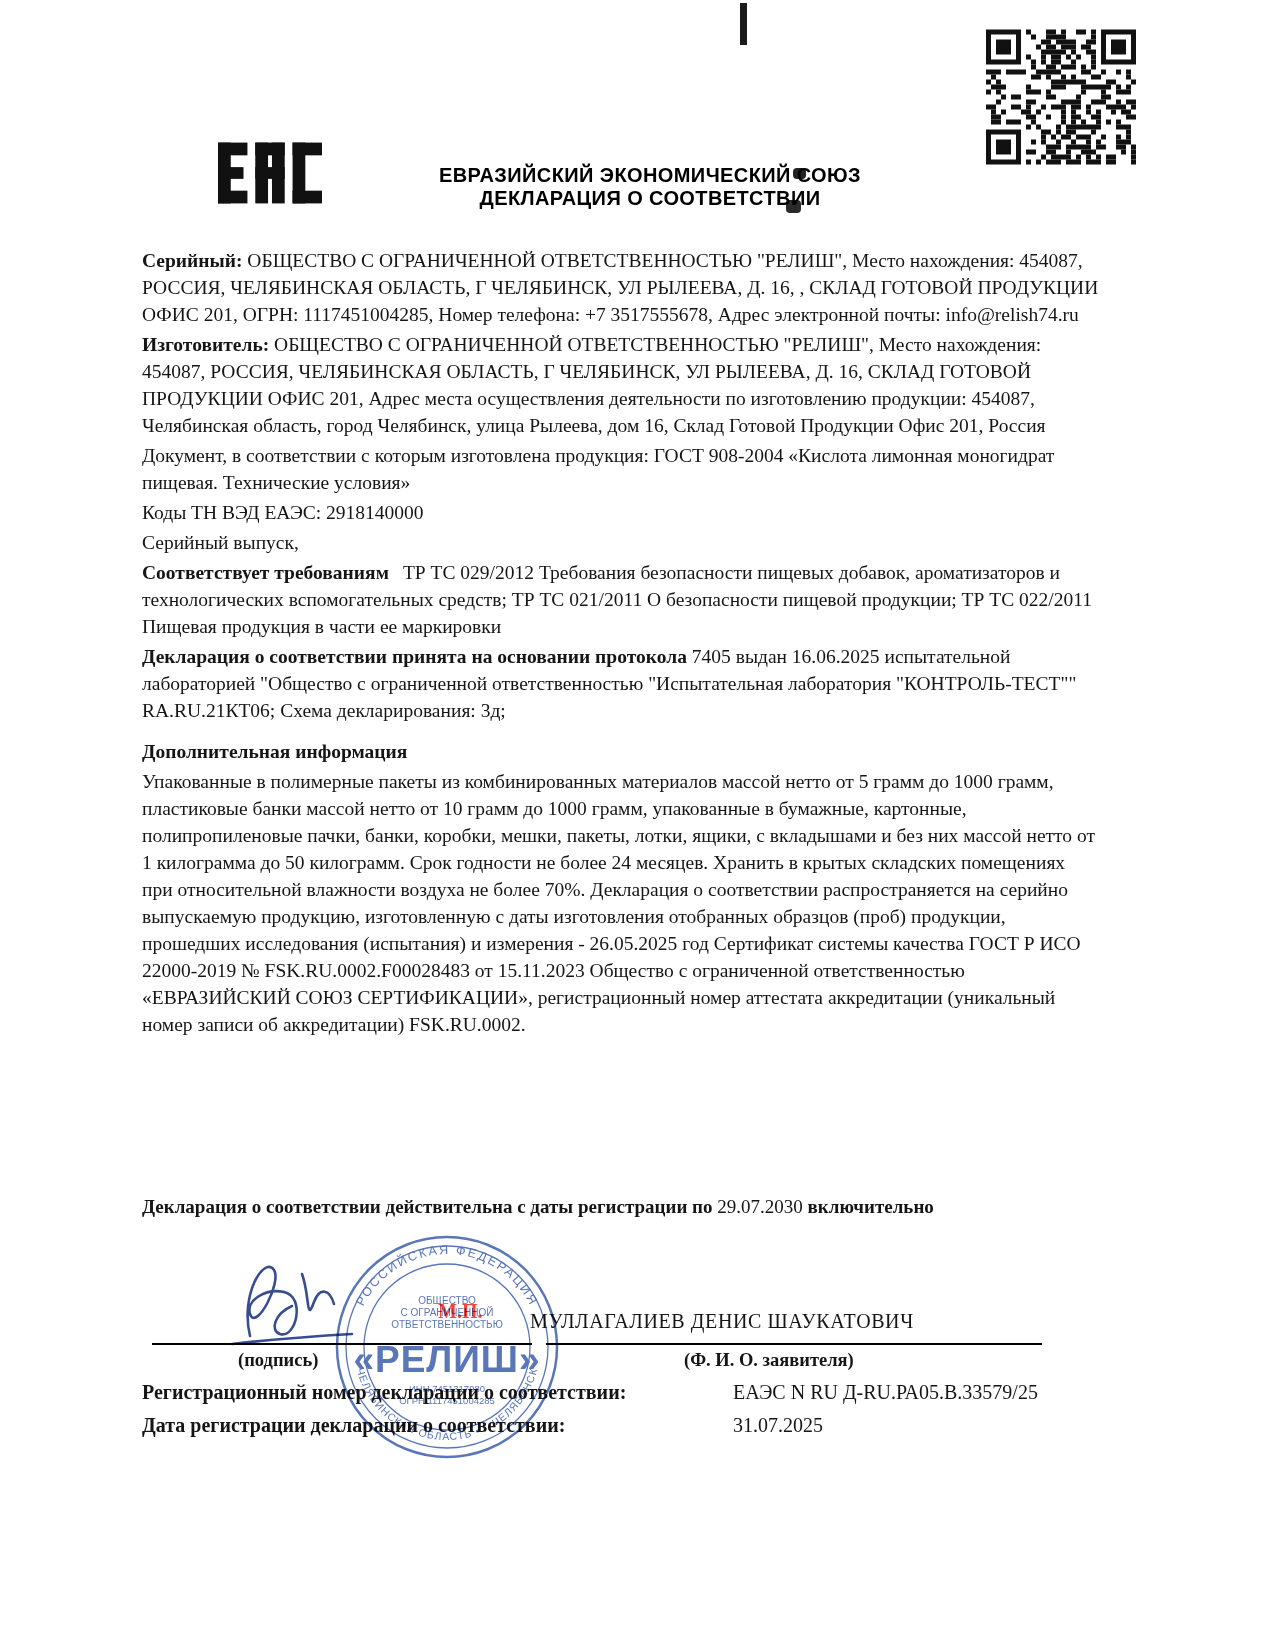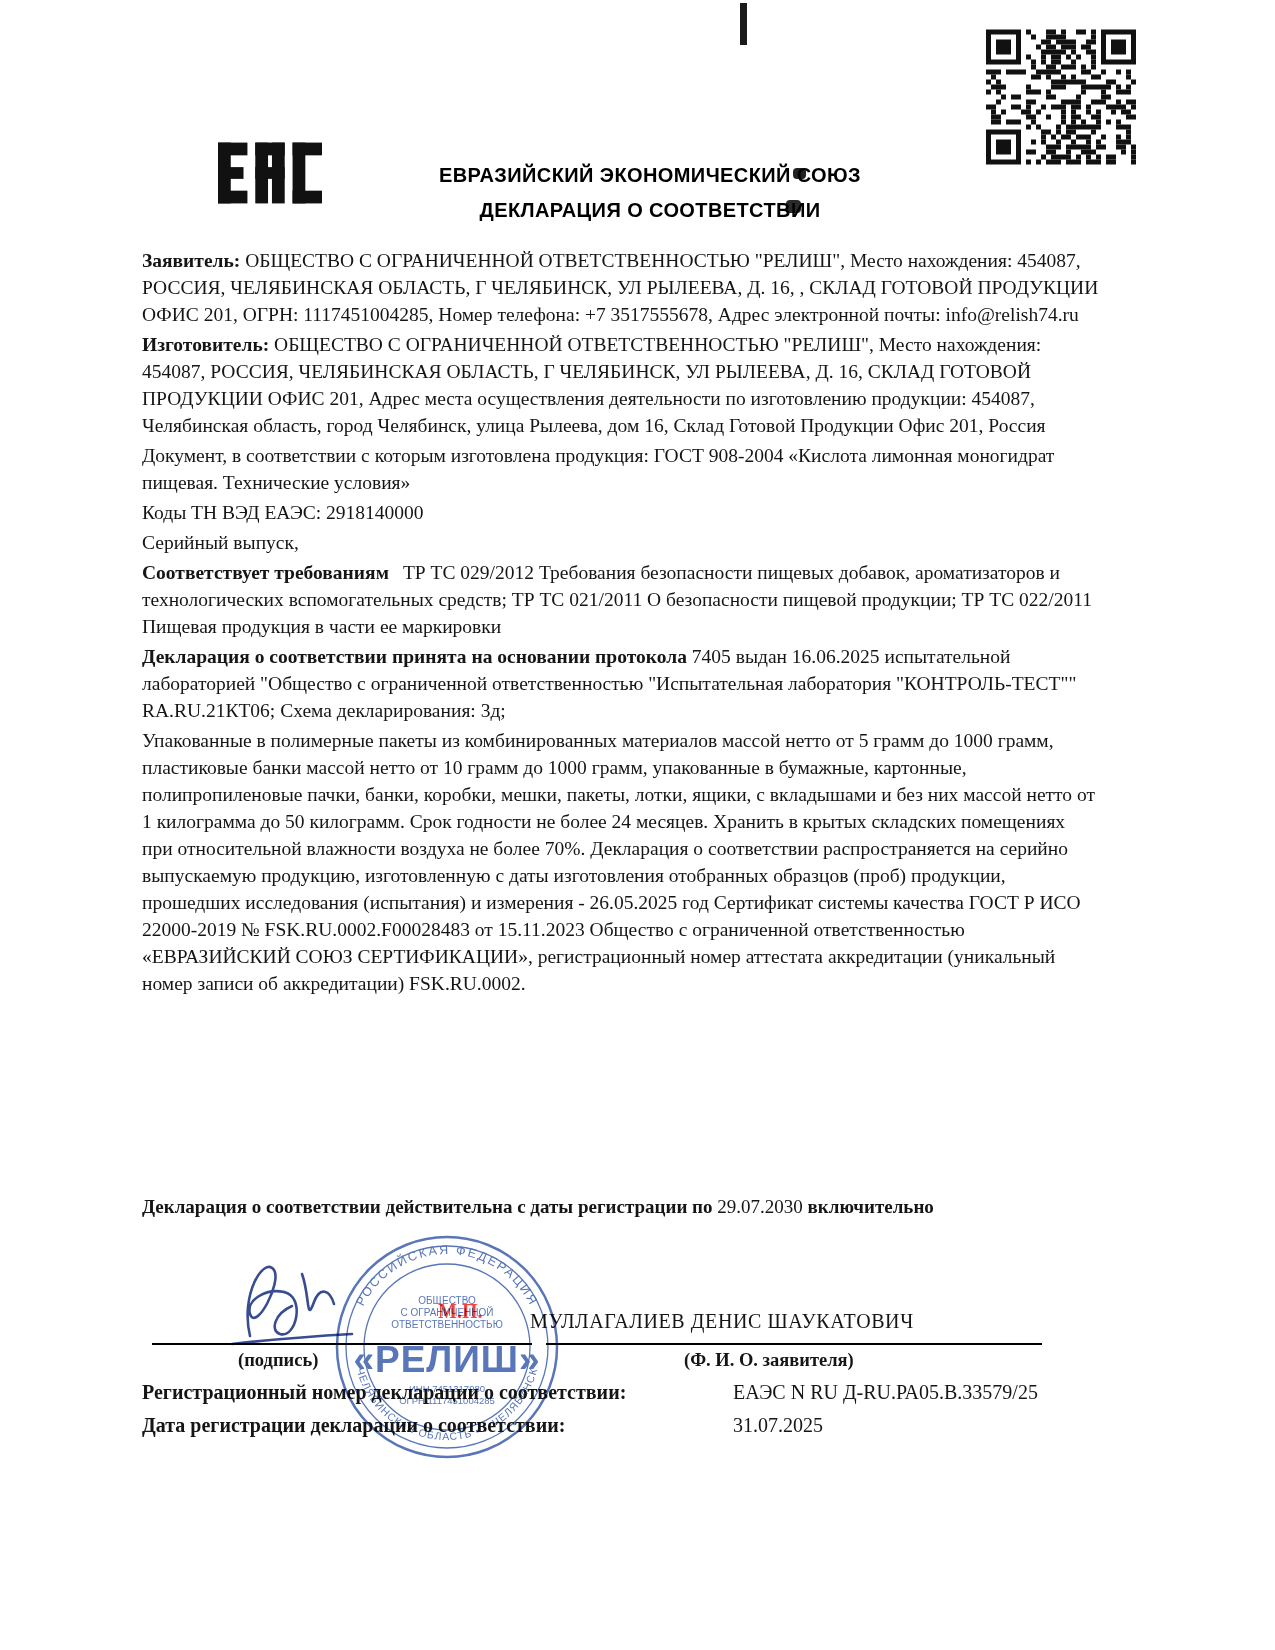--- a/index.html
+++ b/index.html
@@ -5,21 +5,21 @@
   *{box-sizing:border-box}
   html,body{margin:0;padding:0}
   body{
     width:1275px;height:1650px;position:relative;background:#ffffff;
     font-family:"Liberation Serif",serif;color:#151515;overflow:hidden;
   }
   
   .titles{position:absolute;left:288px;top:164px;width:724px;text-align:center;
     font-family:"Liberation Sans",sans-serif;font-weight:bold;color:#000000}
   .t1{font-size:20px;letter-spacing:.4px}
-  .t2{font-size:20px;margin-top:12px;letter-spacing:.4px}
+  .t2{font-size:20px;margin-top:0;letter-spacing:.4px}
   .eac{position:absolute;left:218px;top:140px}
   .qr{position:absolute;left:986px;top:28px;line-height:0}
   
   .doc{position:absolute;left:142px;top:247px;width:957px;font-size:19.5px;line-height:27px}
   .doc p{margin:0 0 3px}
   .lbl{font-weight:bold}
   .gap{display:inline-block;width:14px}
   .addl-title{font-weight:bold;margin-top:14px !important}
   .validity{position:absolute;left:142px;top:1196px;width:1010px;font-size:19px;font-weight:bold}
   .validity .date{font-weight:normal}
@@ -363,27 +363,28 @@
       <rect x="10" y="110" width="15" height="15" fill="#111"></rect>
     </svg>
 </div>
 
 <div class="titles">
   <div class="t1">ЕВРАЗИЙСКИЙ ЭКОНОМИЧЕСКИЙ СОЮЗ</div>
   <div class="t2">ДЕКЛАРАЦИЯ О СООТВЕТСТВИИ</div>
 </div>
 
 <div class="doc">
-  <p><span class="lbl">Заявитель:</span> <span>ОБЩЕСТВО С ОГРАНИЧЕННОЙ ОТВЕТСТВЕННОСТЬЮ "РЕЛИШ", Место нахождения: 454087, РОССИЯ, ЧЕЛЯБИНСКАЯ ОБЛАСТЬ, Г ЧЕЛЯБИНСК, УЛ РЫЛЕЕВА, Д. 16, , СКЛАД ГОТОВОЙ ПРОДУКЦИИ ОФИС 201, ОГРН: 1117451004285, Номер телефона: +7 3517555678, Адрес электронной почты: info@relish74.ru</span></p>
+  <p><span class="lbl">Серийный:</span> <span>ОБЩЕСТВО С ОГРАНИЧЕННОЙ ОТВЕТСТВЕННОСТЬЮ "РЕЛИШ", Место нахождения: 454087, РОССИЯ, ЧЕЛЯБИНСКАЯ ОБЛАСТЬ, Г ЧЕЛЯБИНСК, УЛ РЫЛЕЕВА, Д. 16, , СКЛАД ГОТОВОЙ ПРОДУКЦИИ ОФИС 201, ОГРН: 1117451004285, Номер телефона: +7 3517555678, Адрес электронной почты: info@relish74.ru</span></p>
   <p><span class="lbl">Изготовитель:</span> <span>ОБЩЕСТВО С ОГРАНИЧЕННОЙ ОТВЕТСТВЕННОСТЬЮ "РЕЛИШ", Место нахождения: 454087, РОССИЯ, ЧЕЛЯБИНСКАЯ ОБЛАСТЬ, Г ЧЕЛЯБИНСК, УЛ РЫЛЕЕВА, Д. 16, СКЛАД ГОТОВОЙ ПРОДУКЦИИ ОФИС 201, Адрес места осуществления деятельности по изготовлению продукции: 454087, Челябинская область, город Челябинск, улица Рылеева, дом 16, Склад Готовой Продукции Офис 201, Россия</span></p>
   <p>Документ, в соответствии с которым изготовлена продукция: ГОСТ 908-2004 «Кислота лимонная моногидрат пищевая. Технические условия»</p>
   <p>Коды ТН ВЭД ЕАЭС: 2918140000</p>
   <p>Серийный выпуск,</p>
   <p><span class="lbl">Соответствует требованиям</span><span class="gap"></span><span>ТР ТС 029/2012 Требования безопасности пищевых добавок, ароматизаторов и технологических вспомогательных средств; ТР ТС 021/2011 О безопасности пищевой продукции; ТР ТС 022/2011 Пищевая продукция в части ее маркировки</span></p>
   <p><span class="lbl">Декларация о соответствии принята на основании протокола</span> <span>7405 выдан 16.06.2025 испытательной лабораторией "Общество с ограниченной ответственностью "Испытательная лаборатория "КОНТРОЛЬ-ТЕСТ"" RA.RU.21КТ06; Схема декларирования: 3д;</span></p>
+  <p class="addl-title">Дополнительная информация</p>
   <p>Упакованные в полимерные пакеты из комбинированных материалов массой нетто от 5 грамм до 1000 грамм, пластиковые банки массой нетто от 10 грамм до 1000 грамм, упакованные в бумажные, картонные, полипропиленовые пачки, банки, коробки, мешки, пакеты, лотки, ящики, с вкладышами и без них массой нетто от 1 килограмма до 50 килограмм. Срок годности не более 24 месяцев. Хранить в крытых складских помещениях при относительной влажности воздуха не более 70%. Декларация о соответствии распространяется на серийно выпускаемую продукцию, изготовленную с даты изготовления отобранных образцов (проб) продукции, прошедших исследования (испытания) и измерения - 26.05.2025 год Сертификат системы качества ГОСТ Р ИСО 22000-2019 № FSK.RU.0002.F00028483 от 15.11.2023 Общество с ограниченной ответственностью «ЕВРАЗИЙСКИЙ СОЮЗ СЕРТИФИКАЦИИ», регистрационный номер аттестата аккредитации (уникальный номер записи об аккредитации) FSK.RU.0002.</p>
 </div>
 
 <div class="validity">
   <span>Декларация о соответствии действительна с даты регистрации по</span>
   <span class="date">29.07.2030</span>
   <span>включительно</span>
 </div>
 
 <svg class="sig-squiggle" width="140" height="110" viewBox="0 0 140 110">

